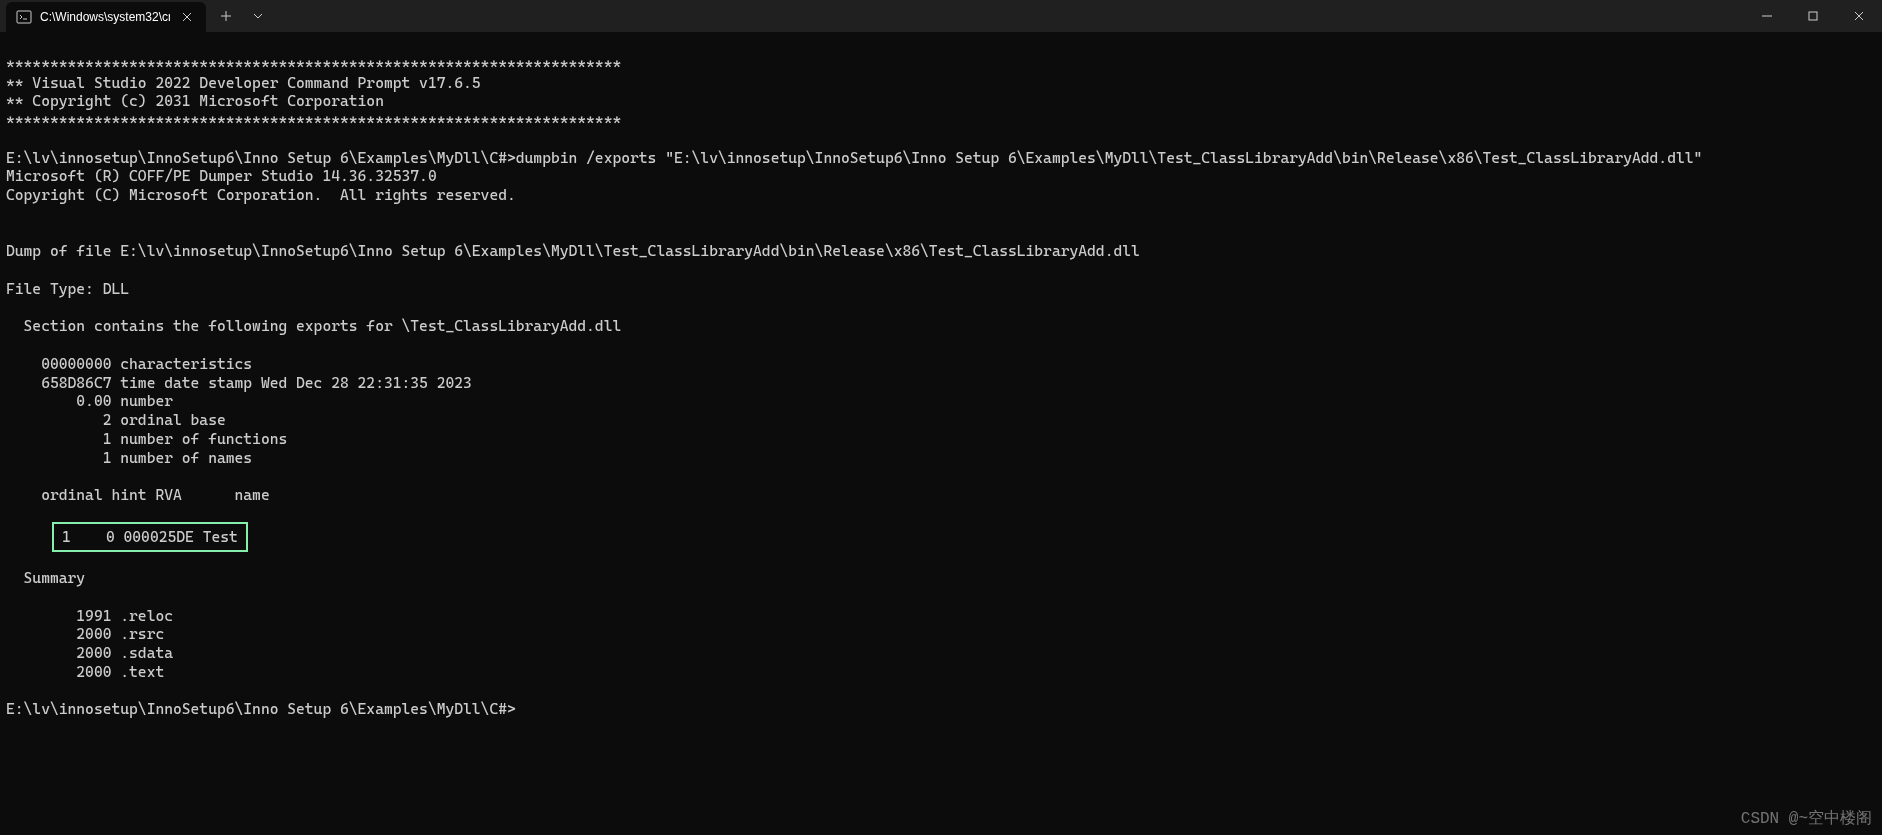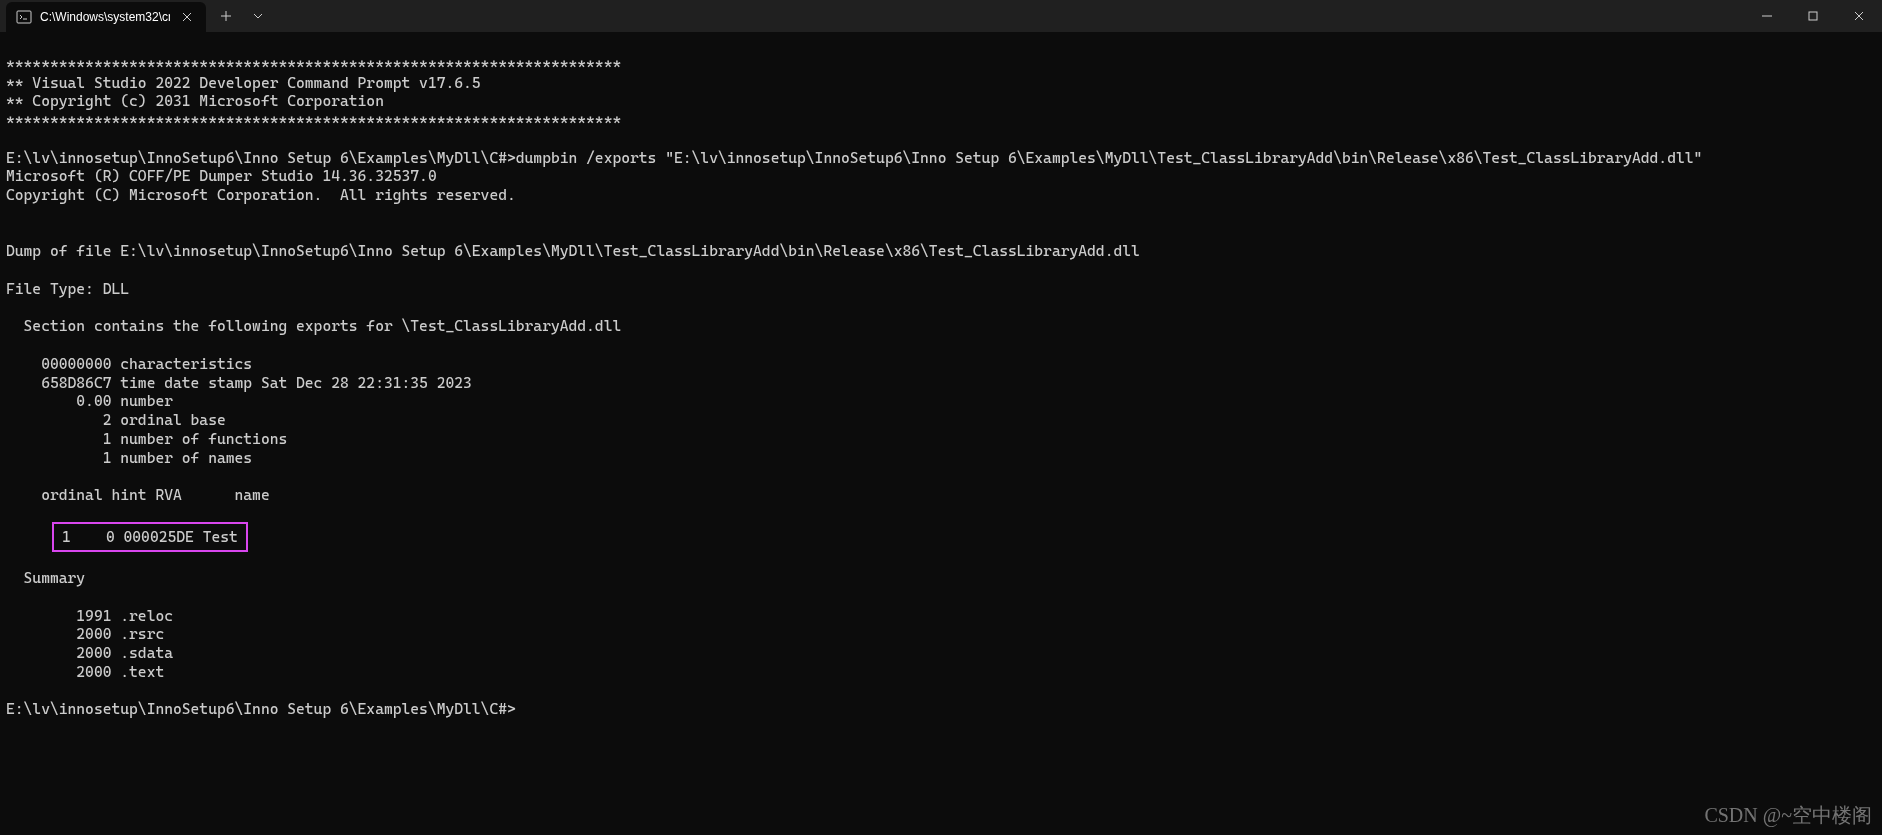--- a/index.html
+++ b/index.html
@@ -74,32 +74,32 @@
   }
   .terminal {
     padding: 4px 6px;
     white-space: pre;
     line-height: 1.25;
     font-size: 15px;
     color: #cccccc;
   }
   .highlight-box {
     display: inline-block;
-    border: 2px solid #d946ef;
+    border: 2px solid #86efac;
     padding: 4px 8px;
     margin-top: -2px;
     margin-bottom: -2px;
     margin-left: 46px;
   }
   .watermark {
     position: absolute;
     right: 10px;
     bottom: 6px;
-    font-family: Liberation Serif, serif;
-    font-size: 20px;
+    font-family: Liberation Mono, monospace;
+    font-size: 16px;
     color: rgba(200,200,200,0.55);
     margin-top: 48px;
   }
 </style>
 </head>
 <body>
 
 <div class="titlebar">
   <div class="tab">
     <span class="icon">
@@ -162,21 +162,21 @@
 <span>Copyright (C) Microsoft Corporation.  All rights reserved.</span>
 
 
 <span>Dump of file E:\lv\innosetup\InnoSetup6\Inno Setup 6\Examples\MyDll\Test_ClassLibraryAdd\bin\Release\x86\Test_ClassLibraryAdd.dll</span>
 
 <span>File Type: DLL</span>
 
 <span>  Section contains the following exports for \Test_ClassLibraryAdd.dll</span>
 
 <span>    00000000 characteristics</span>
-<span>    658D86C7 time date stamp Sat Dec 28 22:31:35 2023</span>
+<span>    658D86C7 time date stamp Wed Dec 28 22:31:35 2023</span>
 <span>        0.00 number</span>
 <span>           2 ordinal base</span>
 <span>           1 number of functions</span>
 <span>           1 number of names</span>
 
 <span>    ordinal hint RVA      name</span>
 
 <span class="highlight-box">1    0 000025DE Test</span>
 
 <span>  Summary</span>

